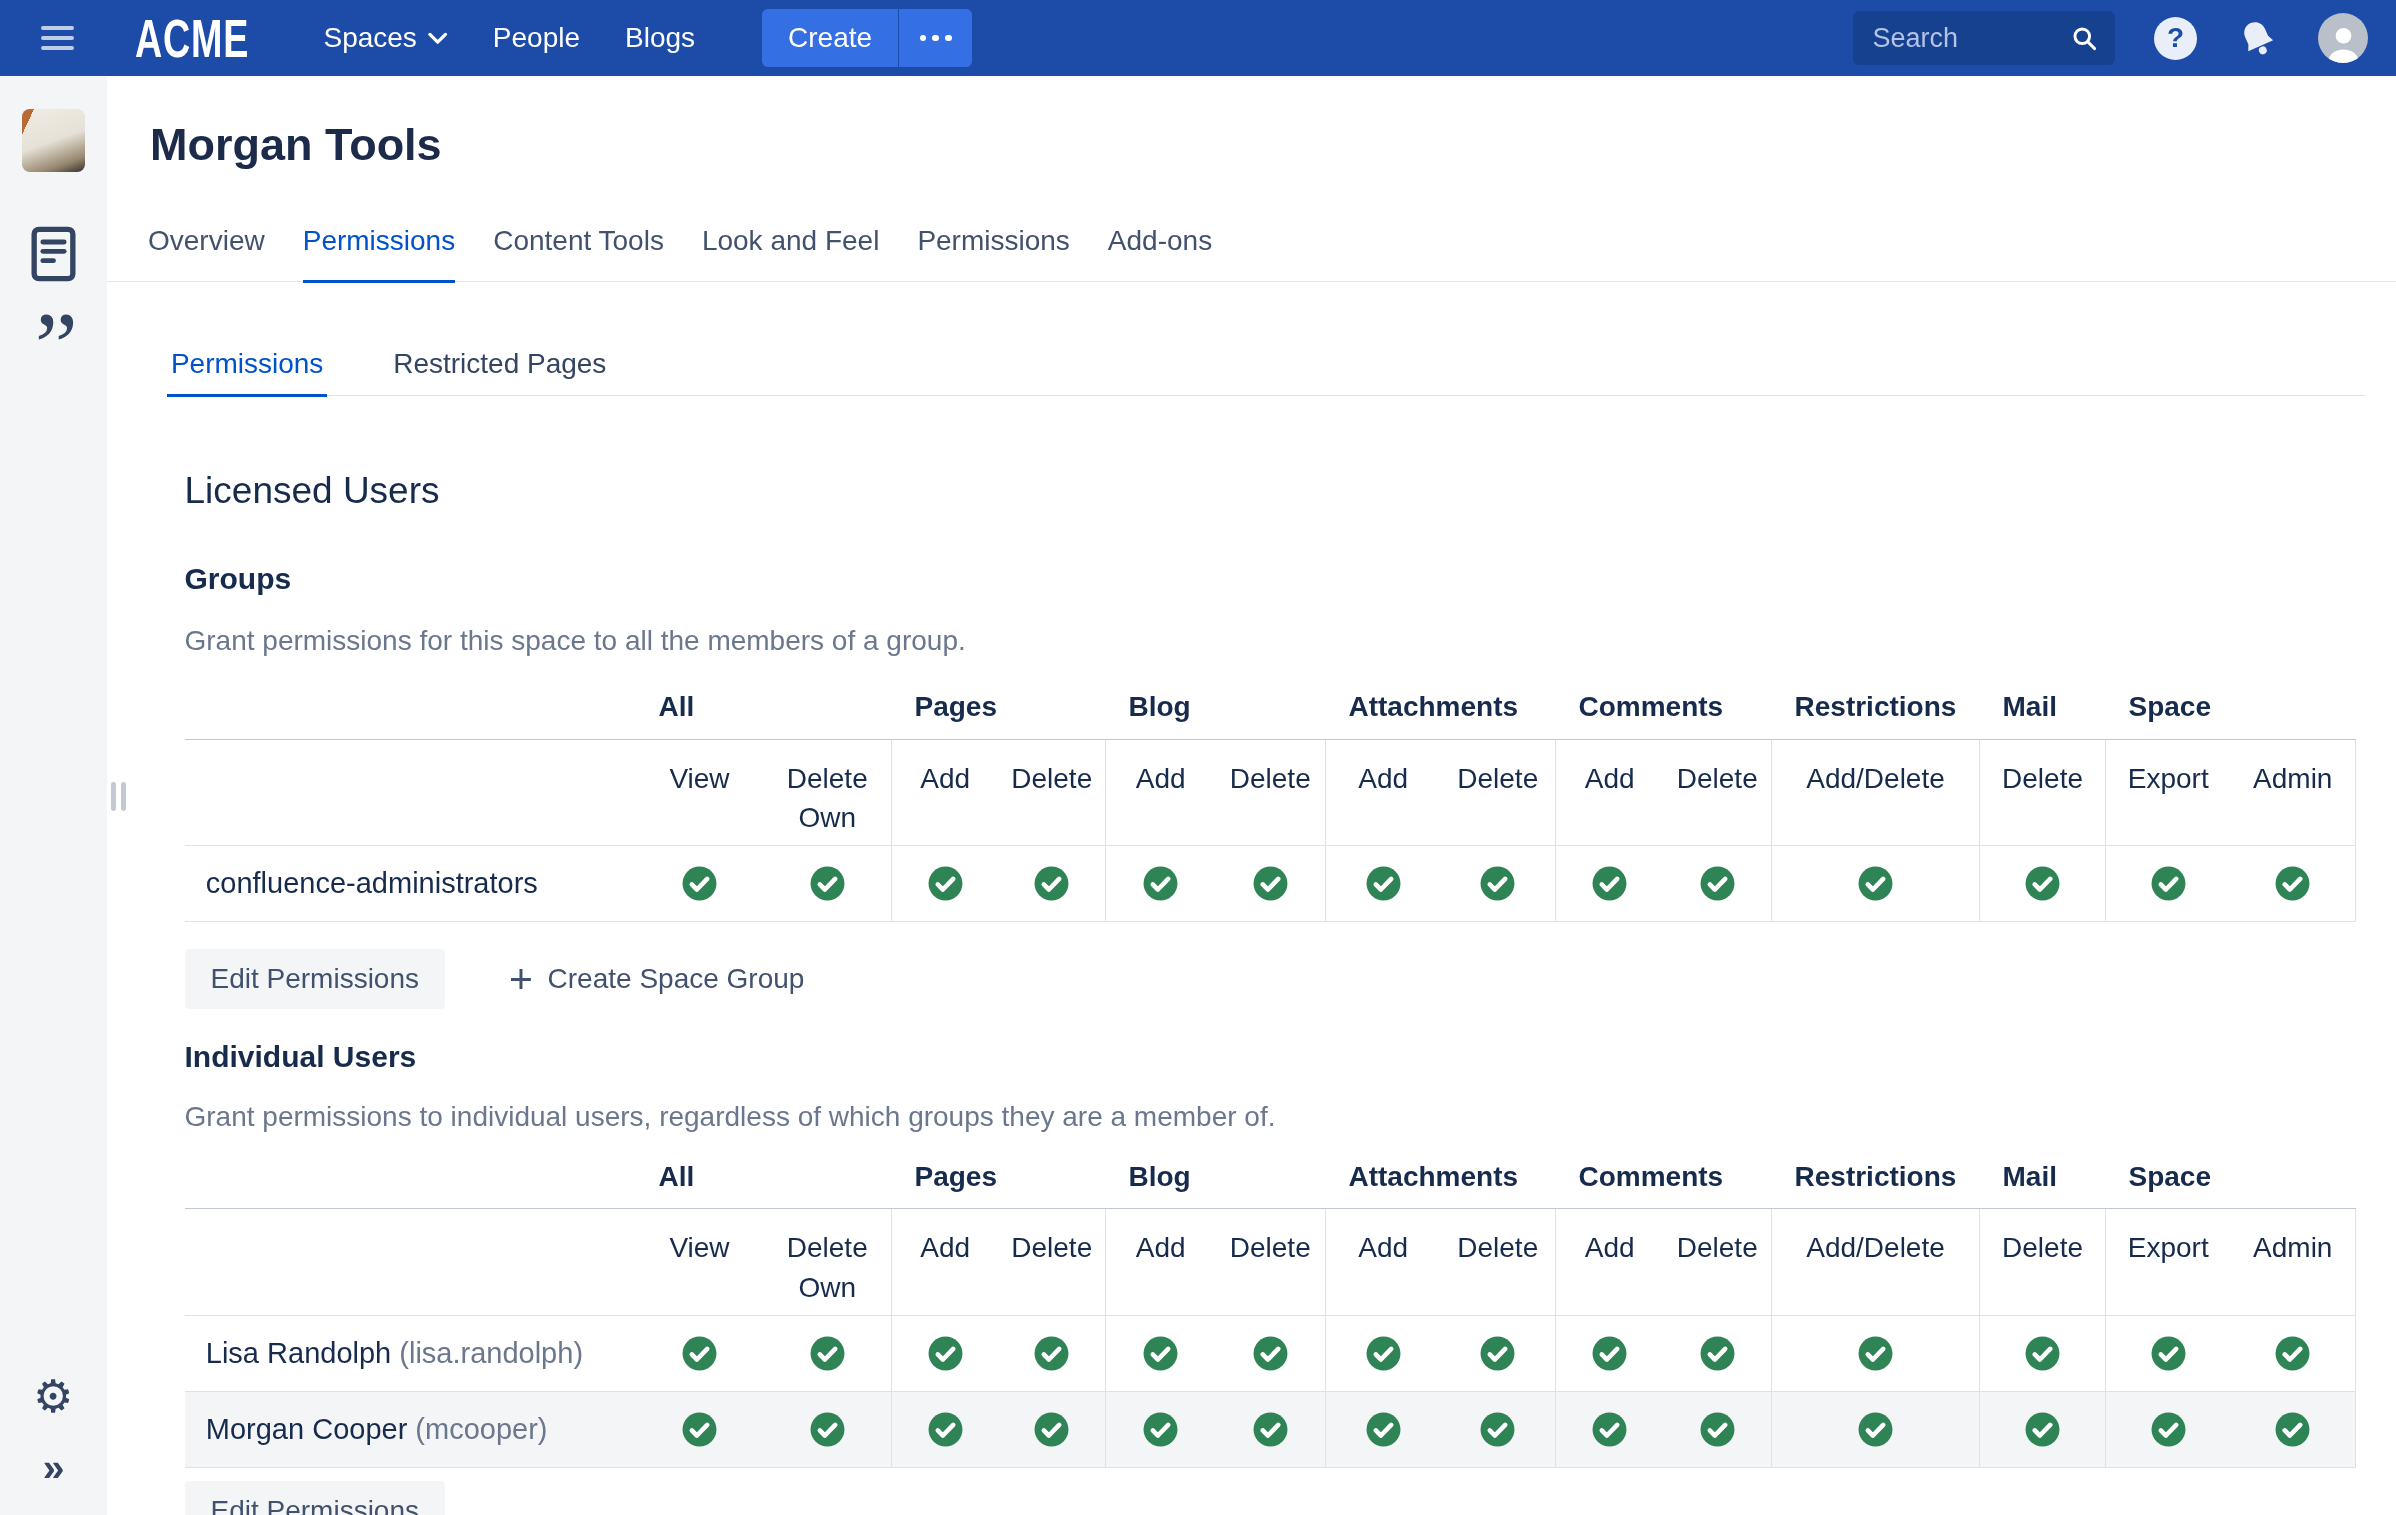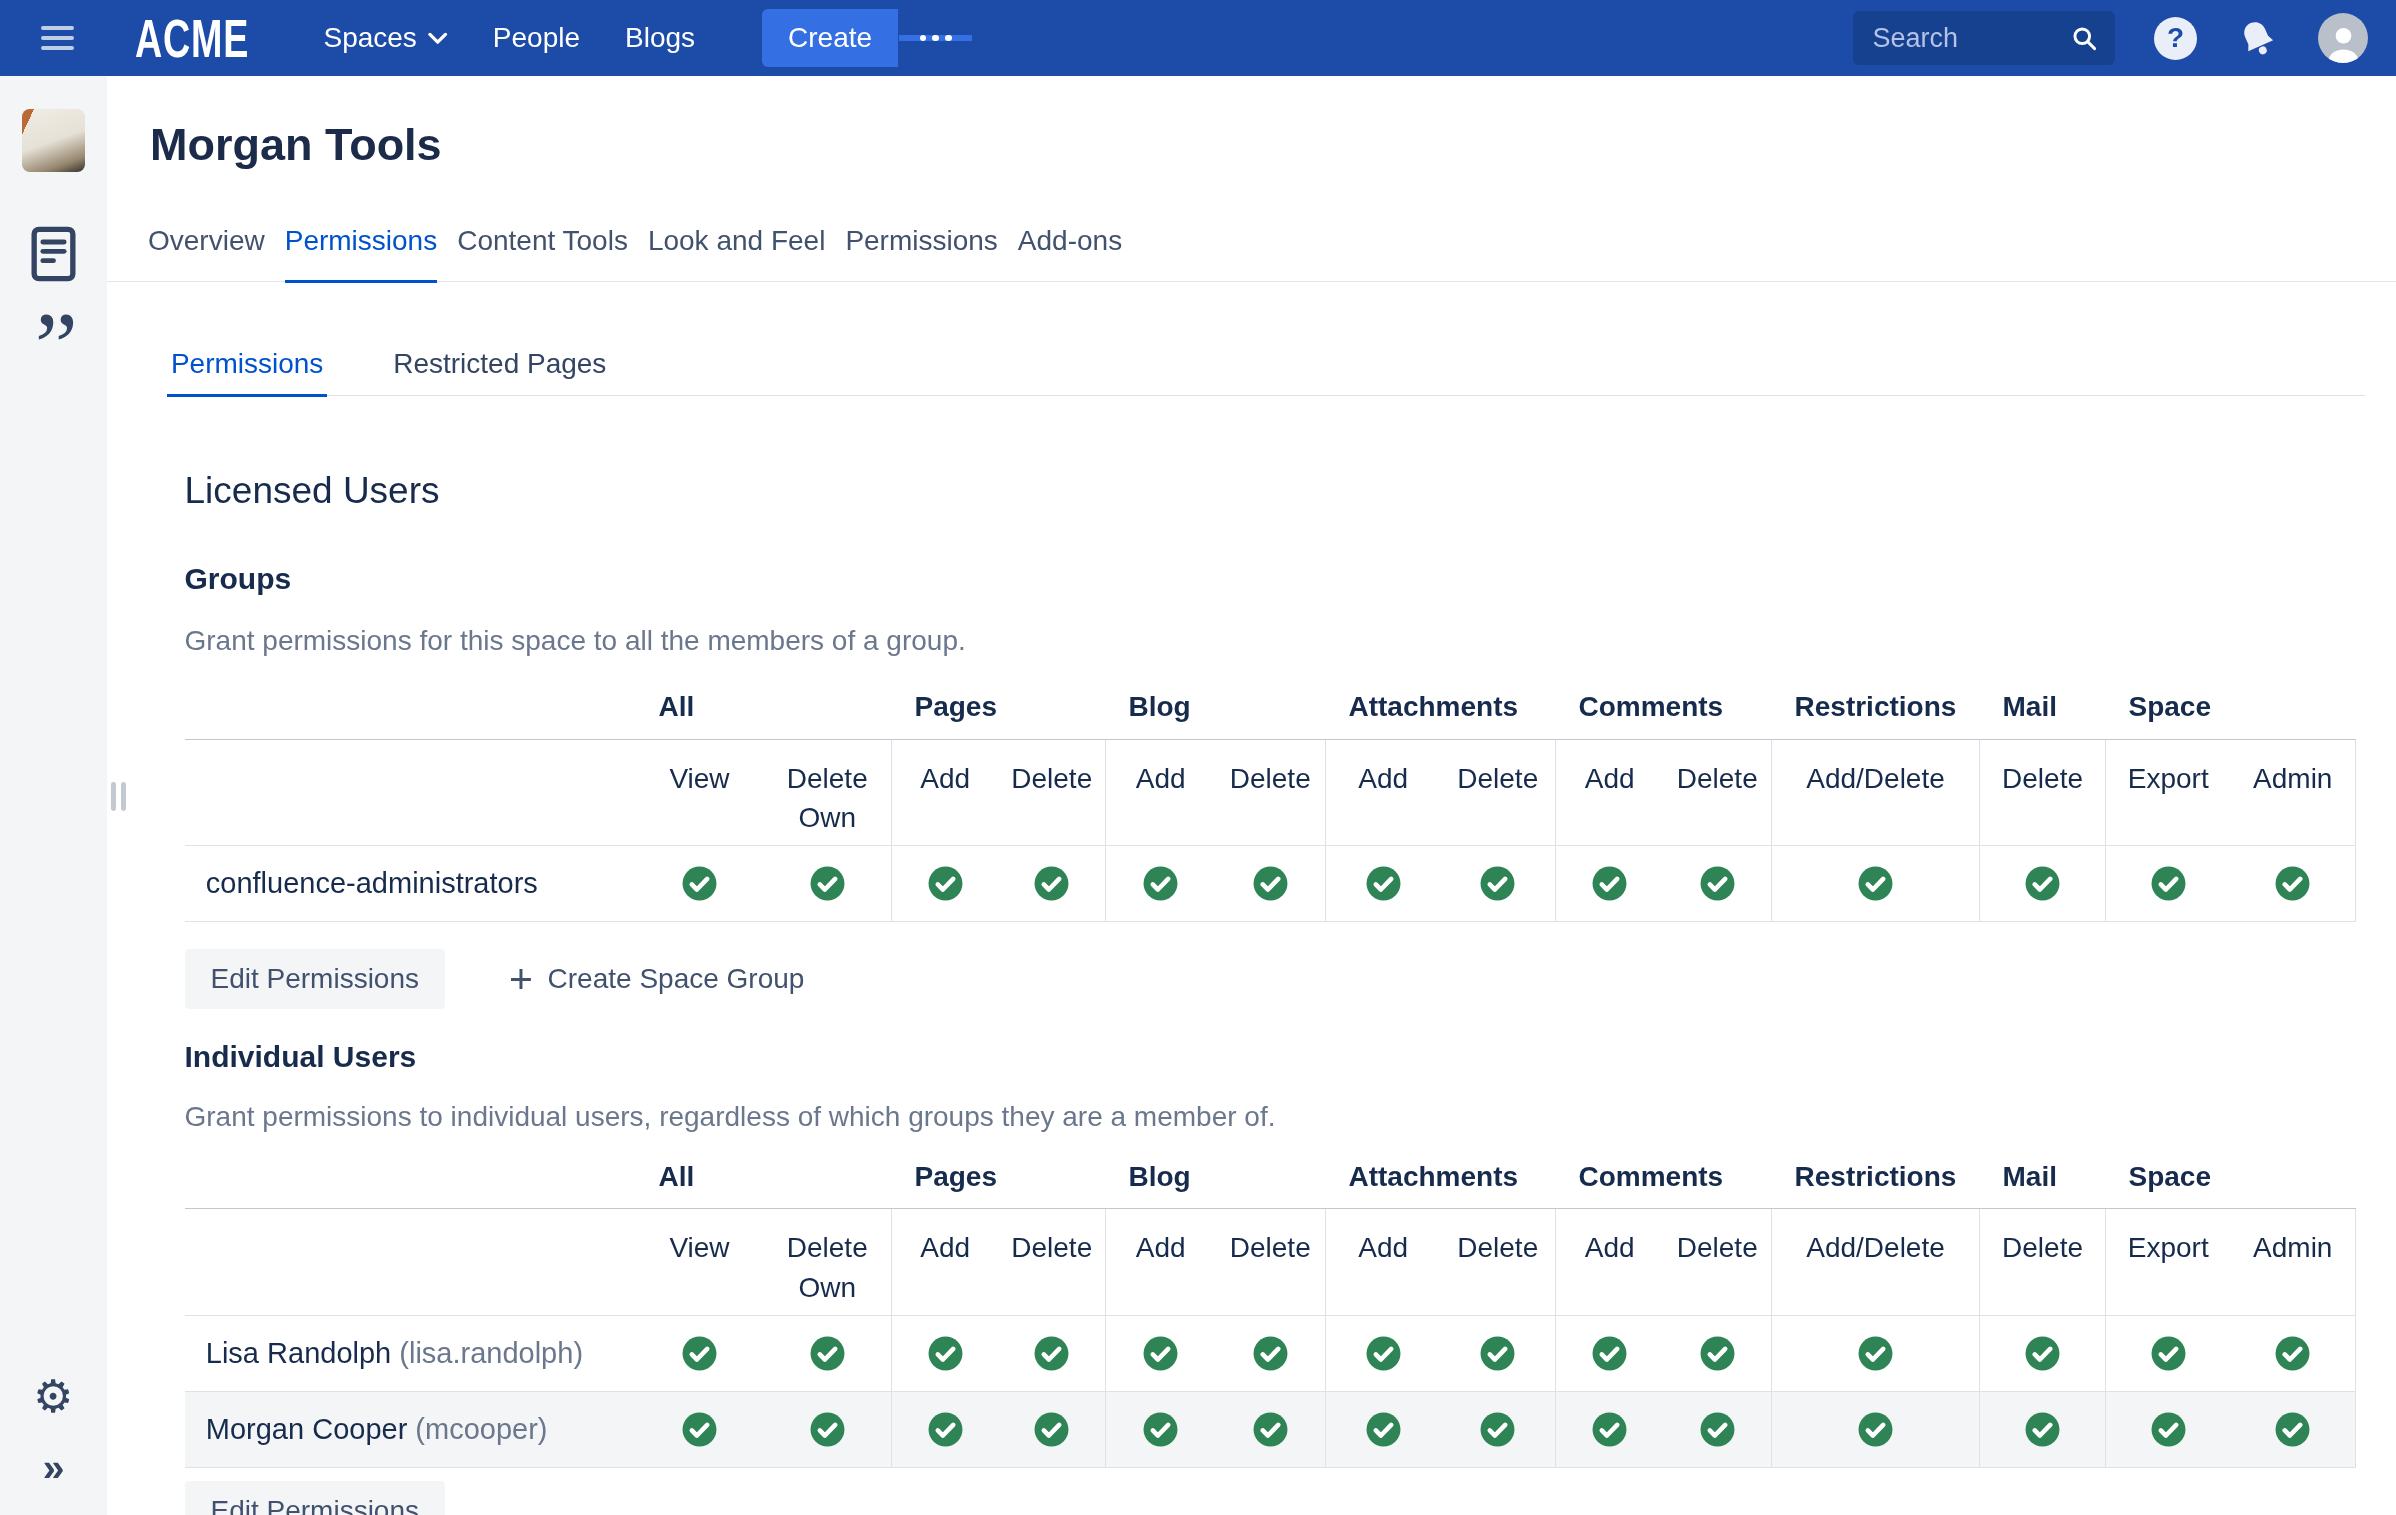--- a/index.html
+++ b/index.html
@@ -17,21 +17,21 @@
   }
   .hamburger { width:33px; display:flex; flex-direction:column; gap:5.8px; margin-right:37px; cursor:pointer; }
   .hamburger span { height:3.9px; background:rgba(255,255,255,.72); border-radius:1.9px; }
   .logo {
     color:#fff; font-size:46px; font-weight:600; letter-spacing:1px;
     transform:scale(.82,1.16); transform-origin:left center; margin-right:25px;
     white-space:nowrap;
   }
   .nav { display:flex; align-items:center; gap:45px; color:#fff; font-size:28px; font-weight:500; }
   .nav-item { display:flex; align-items:center; gap:11.6px; cursor:pointer; white-space:nowrap; }
-  .create-split { display:flex; margin-left:43px; border-radius:5.8px; overflow:hidden;align-items:center; }
+  .create-split { display:flex; margin-left:43px; border-radius:5.8px; overflow:hidden; }
   .create-btn {
     background:#3470E4; color:#fff; font-size:28px; font-weight:500; border:none;
     padding:12.6px 26px; font-family:inherit; cursor:pointer;
   }
   .create-more {
     background:#3470E4; border-left:1.9px solid #1D4BA8; padding:0 20.4px;
     display:flex; align-items:center; gap:5.8px; cursor:pointer;
   }
   .create-more i { width:6.8px; height:6.8px; border-radius:50%; background:#fff; }
   .topbar-right { margin-left:auto; display:flex; align-items:center; gap:39px; }
@@ -74,21 +74,21 @@
   .side-spacer { flex:1; }
   .side-gear { font-family:"DejaVu Sans", sans-serif; font-size:45px; color:#344563; cursor:pointer; line-height:1; }
   .side-expand { margin-top:29px; font-size:39px; font-weight:700; color:#344563; cursor:pointer; line-height:1; }
   .drag-handle { position:absolute; left:111px; top:706px; display:flex; gap:4.9px; cursor:col-resize; }
   .drag-handle span { width:4.9px; height:29px; background:#C3C9D1; border-radius:2.4px; }
 
   
   .content { flex:1; padding-top:43px; min-width:0; }
   .page-title { margin:0 0 0 43px; font-size:45px; font-weight:600; color:#1C2B4A; }
   .tabs {
-    display:flex; gap:20px; padding:54px 0 0 41px;
+    display:flex; gap:38px; padding:54px 0 0 41px;
     border-bottom:1.9px solid #E4E6EB; font-size:28px; color:#42526E;
   }
   .tab { padding-bottom:23px; border-bottom:3.9px solid transparent; margin-bottom:-1.9px; cursor:pointer; white-space:nowrap; }
   .tab.active { color:#0052CC; border-bottom-color:#0052CC; font-weight:500; }
 
   .inner { margin-left:60px; }
   .subtabs {
     display:flex; gap:62px; margin-top:66px; width:2198px;
     border-bottom:1.9px solid #DFE1E6; font-size:28px; color:#344563;
   }

